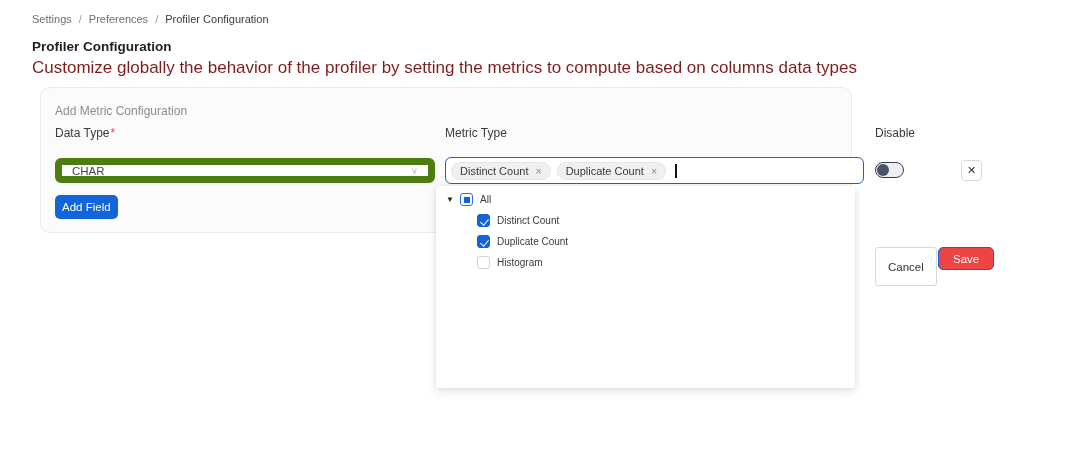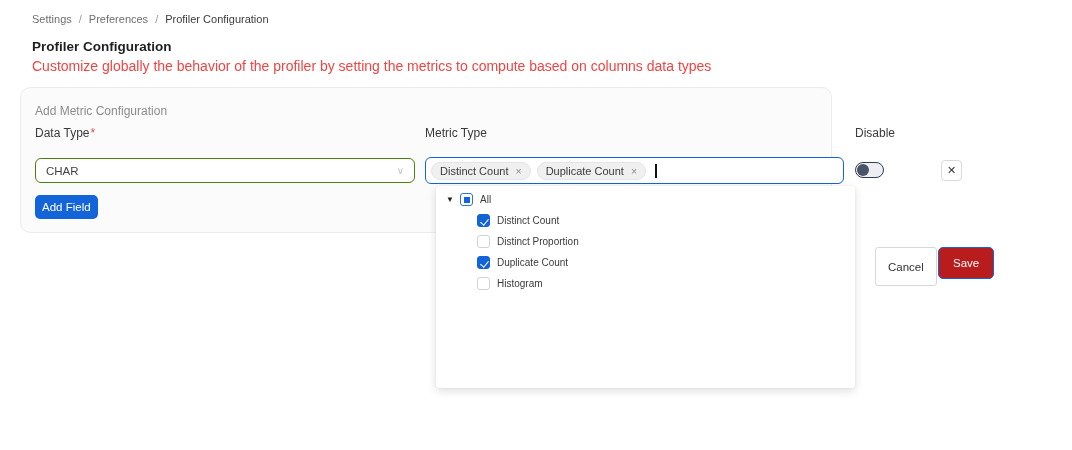--- a/index.html
+++ b/index.html
@@ -8,33 +8,33 @@
   .page { position:relative; width:1072px; height:450px; background:#fff; overflow:hidden; }
 
   
   .breadcrumb { position:absolute; left:32px; top:13px; font-size:11px; color:#6f6f6f; display:flex; align-items:center; }
   .breadcrumb .sep { margin:0 7px; color:#9a9a9a; }
   .breadcrumb .crumb { cursor:pointer; }
   .breadcrumb .crumb.current { color:#3c3c3c; }
 
   
   .page-title { position:absolute; left:32px; top:39px; font-size:13.5px; font-weight:bold; color:#1f1f1f; }
-  .page-subtitle { position:absolute; left:32px; top:58px; font-size:14px; color:#ef4444; }
+  .page-subtitle { position:absolute; left:32px; top:58px; font-size:17px; color:#7f1d1d; }
 
   
-  .panel { position:absolute; left:20px; top:87px; width:812px; height:146px; background:#fbfbfb; border:1px solid #ececec; border-radius:10px; }
+  .panel { position:absolute; left:40px; top:87px; width:812px; height:146px; background:#fbfbfb; border:1px solid #ececec; border-radius:10px; }
   .panel-header { position:absolute; left:14px; top:16px; font-size:12px; color:#8c8c8c; }
   .field-label { position:absolute; top:38px; font-size:12px; color:#3a3a3a; }
   .field-label .req { color:#e5484d; margin-left:1px; }
   .lbl-datatype { left:14px; }
   .lbl-metric { left:404px; }
   .lbl-disable { left:834px; }
 
   
-  .select { position:absolute; left:14px; top:70px; width:380px; height:25px; background:#fff; border:1px solid #4d7c0f; border-radius:6px; display:flex; align-items:center; padding:0 10px; cursor:pointer; }
+  .select { position:absolute; left:14px; top:70px; width:380px; height:25px; background:#fff; border:7px solid #4d7c0f; border-radius:6px; display:flex; align-items:center; padding:0 10px; cursor:pointer; }
   .select .value { font-size:11.5px; color:#444; flex:1; }
   .select .chev { color:#c3c3c3; font-size:10px; }
 
   
   .multiselect { position:absolute; left:404px; top:69px; width:419px; height:27px; background:#fff; border:1.5px solid #1264d8; border-radius:6px; display:flex; align-items:center; padding:0 5px; gap:6px; cursor:text; }
   .tag { display:flex; align-items:center; background:#f0f0f0; border:1px solid #e5e5e5; border-radius:10px; padding:2px 8px; font-size:11px; color:#3a3a3a; white-space:nowrap; }
   .tag .tag-x { margin-left:7px; color:#8a8a8a; font-size:10.5px; cursor:pointer; }
   .caret-cursor { width:1.5px; height:14px; background:#111; margin-left:3px; }
 
   
@@ -57,21 +57,21 @@
 
   
   .checkbox { width:13px; height:13px; border:1px solid #d2d2d2; border-radius:3px; background:#fff; position:relative; flex:none; }
   .checkbox.checked { background:#1264d8; border-color:#1264d8; }
   .checkbox.checked::after { content:""; position:absolute; left:4px; top:1.5px; width:3.5px; height:7px; border:solid #fff; border-width:0 1.8px 1.8px 0; transform:rotate(40deg); }
   .checkbox.indeterminate { border-color:#2f72d9; }
   .checkbox.indeterminate::after { content:""; position:absolute; left:2.5px; top:2.5px; width:6px; height:6px; background:#1264d8; }
 
   
   .cancel-btn { position:absolute; left:875px; top:247px; height:39px; padding:0 12px; background:#fff; border:1px solid #d8d8d8; border-radius:3px; font-size:11.5px; color:#333; font-family:inherit; cursor:pointer; }
-  .save-btn { position:absolute; left:938px; top:247px; height:32px; padding:0 14px; background:#b91c1c; border:1px solid #1264d8; border-radius:5px; font-size:11.5px; color:#fff; font-family:inherit; cursor:pointer; }
+  .save-btn { position:absolute; left:938px; top:247px; height:23px; padding:0 14px; background:#ef4444; border:1px solid #1264d8; border-radius:5px; font-size:11.5px; color:#fff; font-family:inherit; cursor:pointer; }
 </style>
 </head>
 <body>
 
 <div class="page">
 
   <div class="breadcrumb">
     <span class="crumb">Settings</span>
     <span class="sep">/</span>
     <span class="crumb">Preferences</span>
@@ -121,24 +121,20 @@
     <div class="tree-row root">
       <span class="caret">▼</span>
       <span class="checkbox indeterminate"></span>
       <span class="opt-label">All</span>
     </div>
     <div class="tree-row child">
       <span class="checkbox checked"></span>
       <span class="opt-label">Distinct Count</span>
     </div>
     <div class="tree-row child">
-      <span class="checkbox"></span>
-      <span class="opt-label">Distinct Proportion</span>
-    </div>
-    <div class="tree-row child">
       <span class="checkbox checked"></span>
       <span class="opt-label">Duplicate Count</span>
     </div>
     <div class="tree-row child">
       <span class="checkbox"></span>
       <span class="opt-label">Histogram</span>
     </div>
   </div>
 
   <button class="cancel-btn">Cancel</button>

